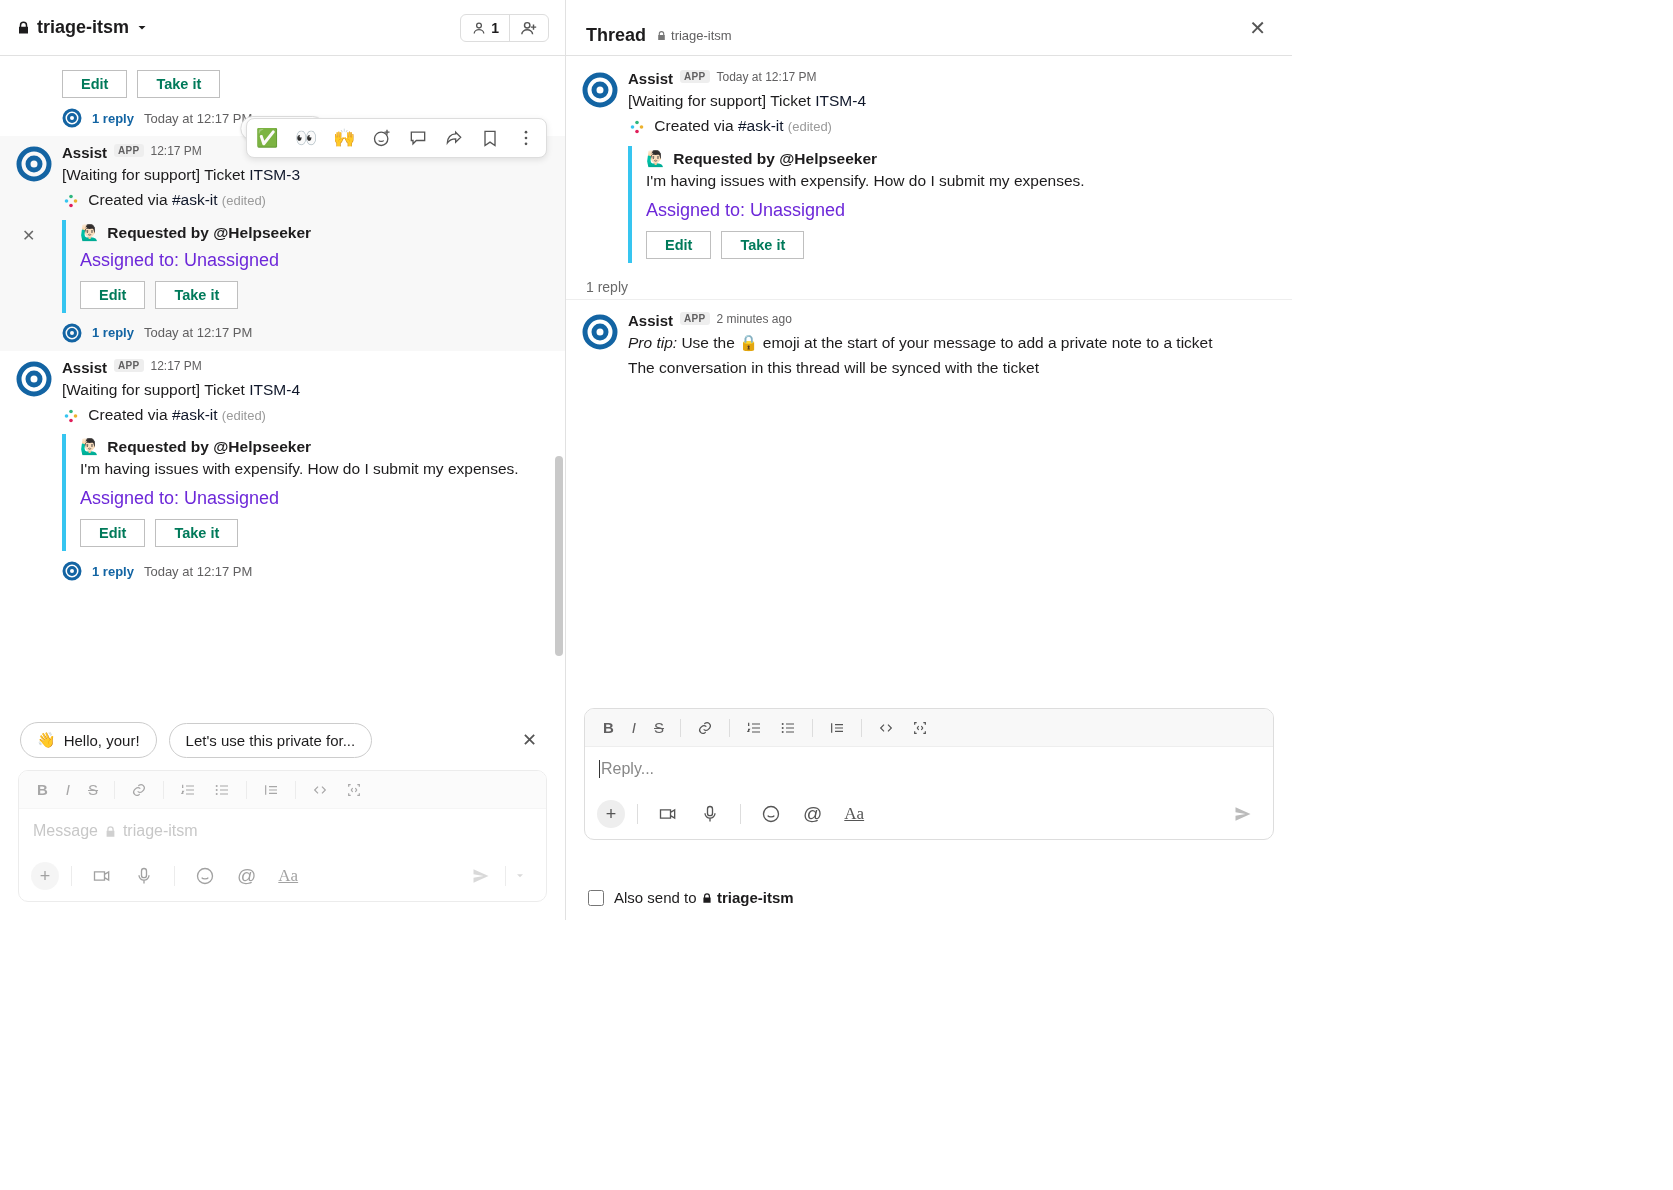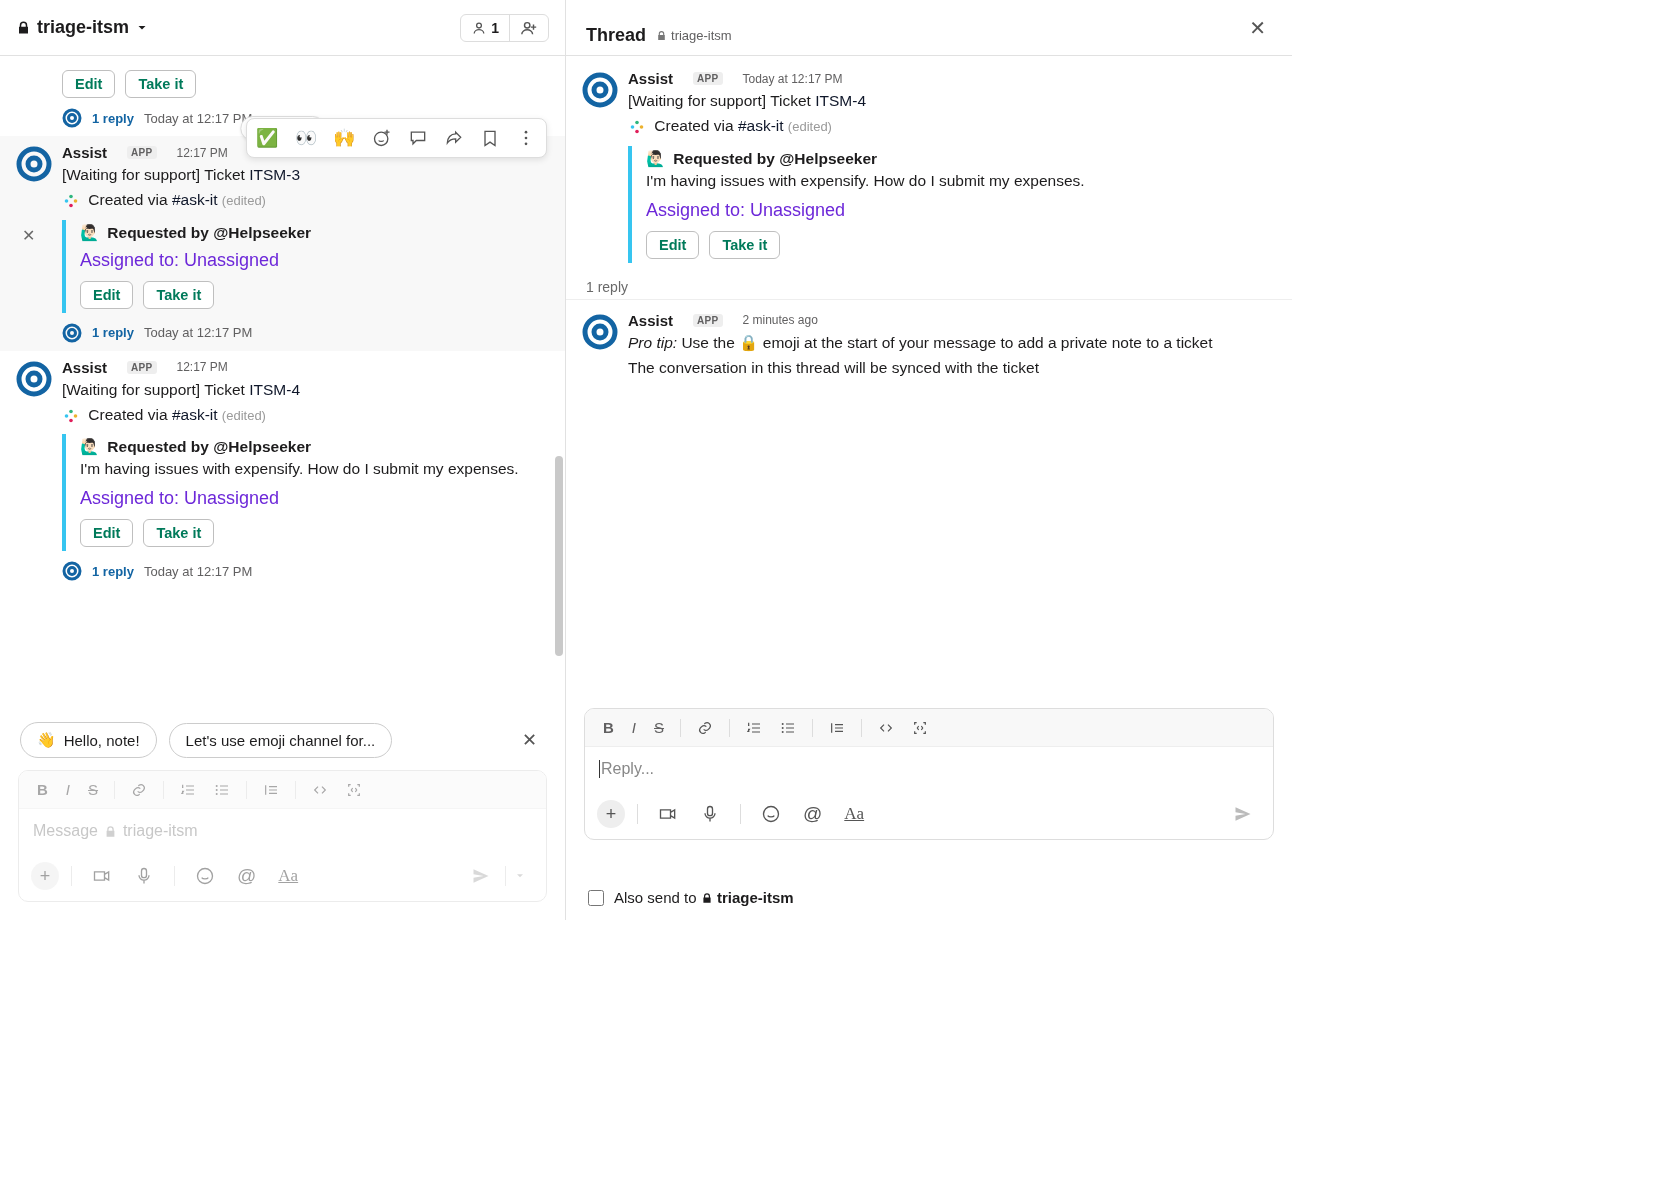--- a/index.html
+++ b/index.html
@@ -34,38 +34,38 @@
 .thread-messages { flex: 1; overflow-y: auto; padding-bottom: 8px; }
 
 .date-divider { position: absolute; top: 60px; left:50%; transform:translateX(-50%); z-index:3; }
 .date-pill { background: #fff; border: 1px solid #ddd; border-radius: 24px; padding: 4px 14px; font-size: 13px; font-weight: 700; display: inline-flex; align-items: center; gap: 6px; box-shadow: 0 1px 3px rgba(0,0,0,.08); cursor:pointer;}
 
 .msg { display: flex; padding: 8px 16px 8px 16px; gap: 10px; position: relative; }
 .msg.hovered { background: #f8f8f8; }
 .avatar { width: 36px; height: 36px; border-radius: 6px; flex-shrink: 0; margin-top:2px; position:relative;}
 .avatar svg{width:36px;height:36px;}
 .msg-body { flex: 1; min-width: 0; }
-.msg-header { display: flex; align-items: center; gap: 20px; flex-wrap: wrap; }
+.msg-header { display: flex; align-items: flex-start; gap: 7px; flex-wrap: wrap; }
 .sender { font-weight: 800; font-size: 15px; }
 .app-badge { font-size: 10px; font-weight: 700; color: #616061; background: #eee; border-radius: 3px; padding: 1px 4px; letter-spacing: .3px; }
 .timestamp { color: #616061; font-size: 12px; }
 .msg-text { font-size: 15.5px; line-height: 1.5; margin-top: 2px; }
 .msg-text .link { color: #0f172a; }
 .msg-text .edited { color: #9a9a9a; font-size: 13px; }
 .slack-logo { display:inline-block; vertical-align:middle; margin-right:4px;}
 
 .attachment { border-left: 4px solid #36c5f0; margin-top: 8px; padding: 4px 0 4px 14px; border-radius: 0 6px 6px 0; position:relative;}
 .att-row1 { display: flex; align-items: center; gap: 8px; font-weight: 700; font-size: 15.5px; margin-bottom: 2px;}
 .att-msg { font-size: 15.5px; line-height: 1.45; }
 .att-meta { color: #6d28d9; font-size: 18px; margin-top: 8px; }
 .att-buttons { display: flex; gap: 10px; margin-top: 10px; }
 .att-x { position:absolute; left:-44px; top:6px; color:#696969; font-size:16px; cursor:pointer; display:none;}
 .msg.hovered .att-x{display:block;}
 
-.btn { border: 1px solid #bfbfbf; background: #fff; color: #007a5a; font-weight: 700; font-size: 14.5px; padding: 5px 12px; border-radius: 6px; cursor: pointer; }
+.btn { border: 1px solid #bfbfbf; background: #fff; color: #007a5a; font-weight: 700; font-size: 14.5px; padding: 5px 18px; border-radius: 0; cursor: pointer; }
 
 .reply-summary { display: flex; align-items: center; gap: 10px; margin-top: 10px; font-size: 13px; }
 .reply-summary .rcount { color: #1264a3; font-weight: 700; cursor:pointer;}
 .reply-summary .rtime { color: #616061; }
 .reply-icon { width:20px;height:20px; border-radius:4px; display:flex;align-items:center;justify-content:center;}
 
 .hover-toolbar { position: absolute; top: -18px; right: 18px; background: #fff; border: 1px solid #ddd; border-radius: 8px; display: flex; align-items: center; padding: 4px 2px; box-shadow: 0 2px 6px rgba(0,0,0,.1); z-index:5;}
 .ht-item { padding: 4px 8px; font-size: 18px; cursor:pointer; color:#616061; display:flex;align-items:center;}
 
 
@@ -302,24 +302,24 @@
           </div>
         </div>
       </div>
 
       <div class="scrollbar"></div>
     </div>
 
     <div class="suggestions">
       <div class="sugg-pill">
         <span>👋</span>
-        <span>Hello, note!</span>
+        <span>Hello, your!</span>
       </div>
       <div class="sugg-pill">
-        <span>Let's use emoji channel for...</span>
+        <span>Let's use this private for...</span>
       </div>
       <span class="sugg-close">✕</span>
     </div>
 
     <div class="composer light">
       <div class="fmt-bar disabled">
         <div class="fmt-btn">
             <b>B</b>
           </div>
         <div class="fmt-btn">

